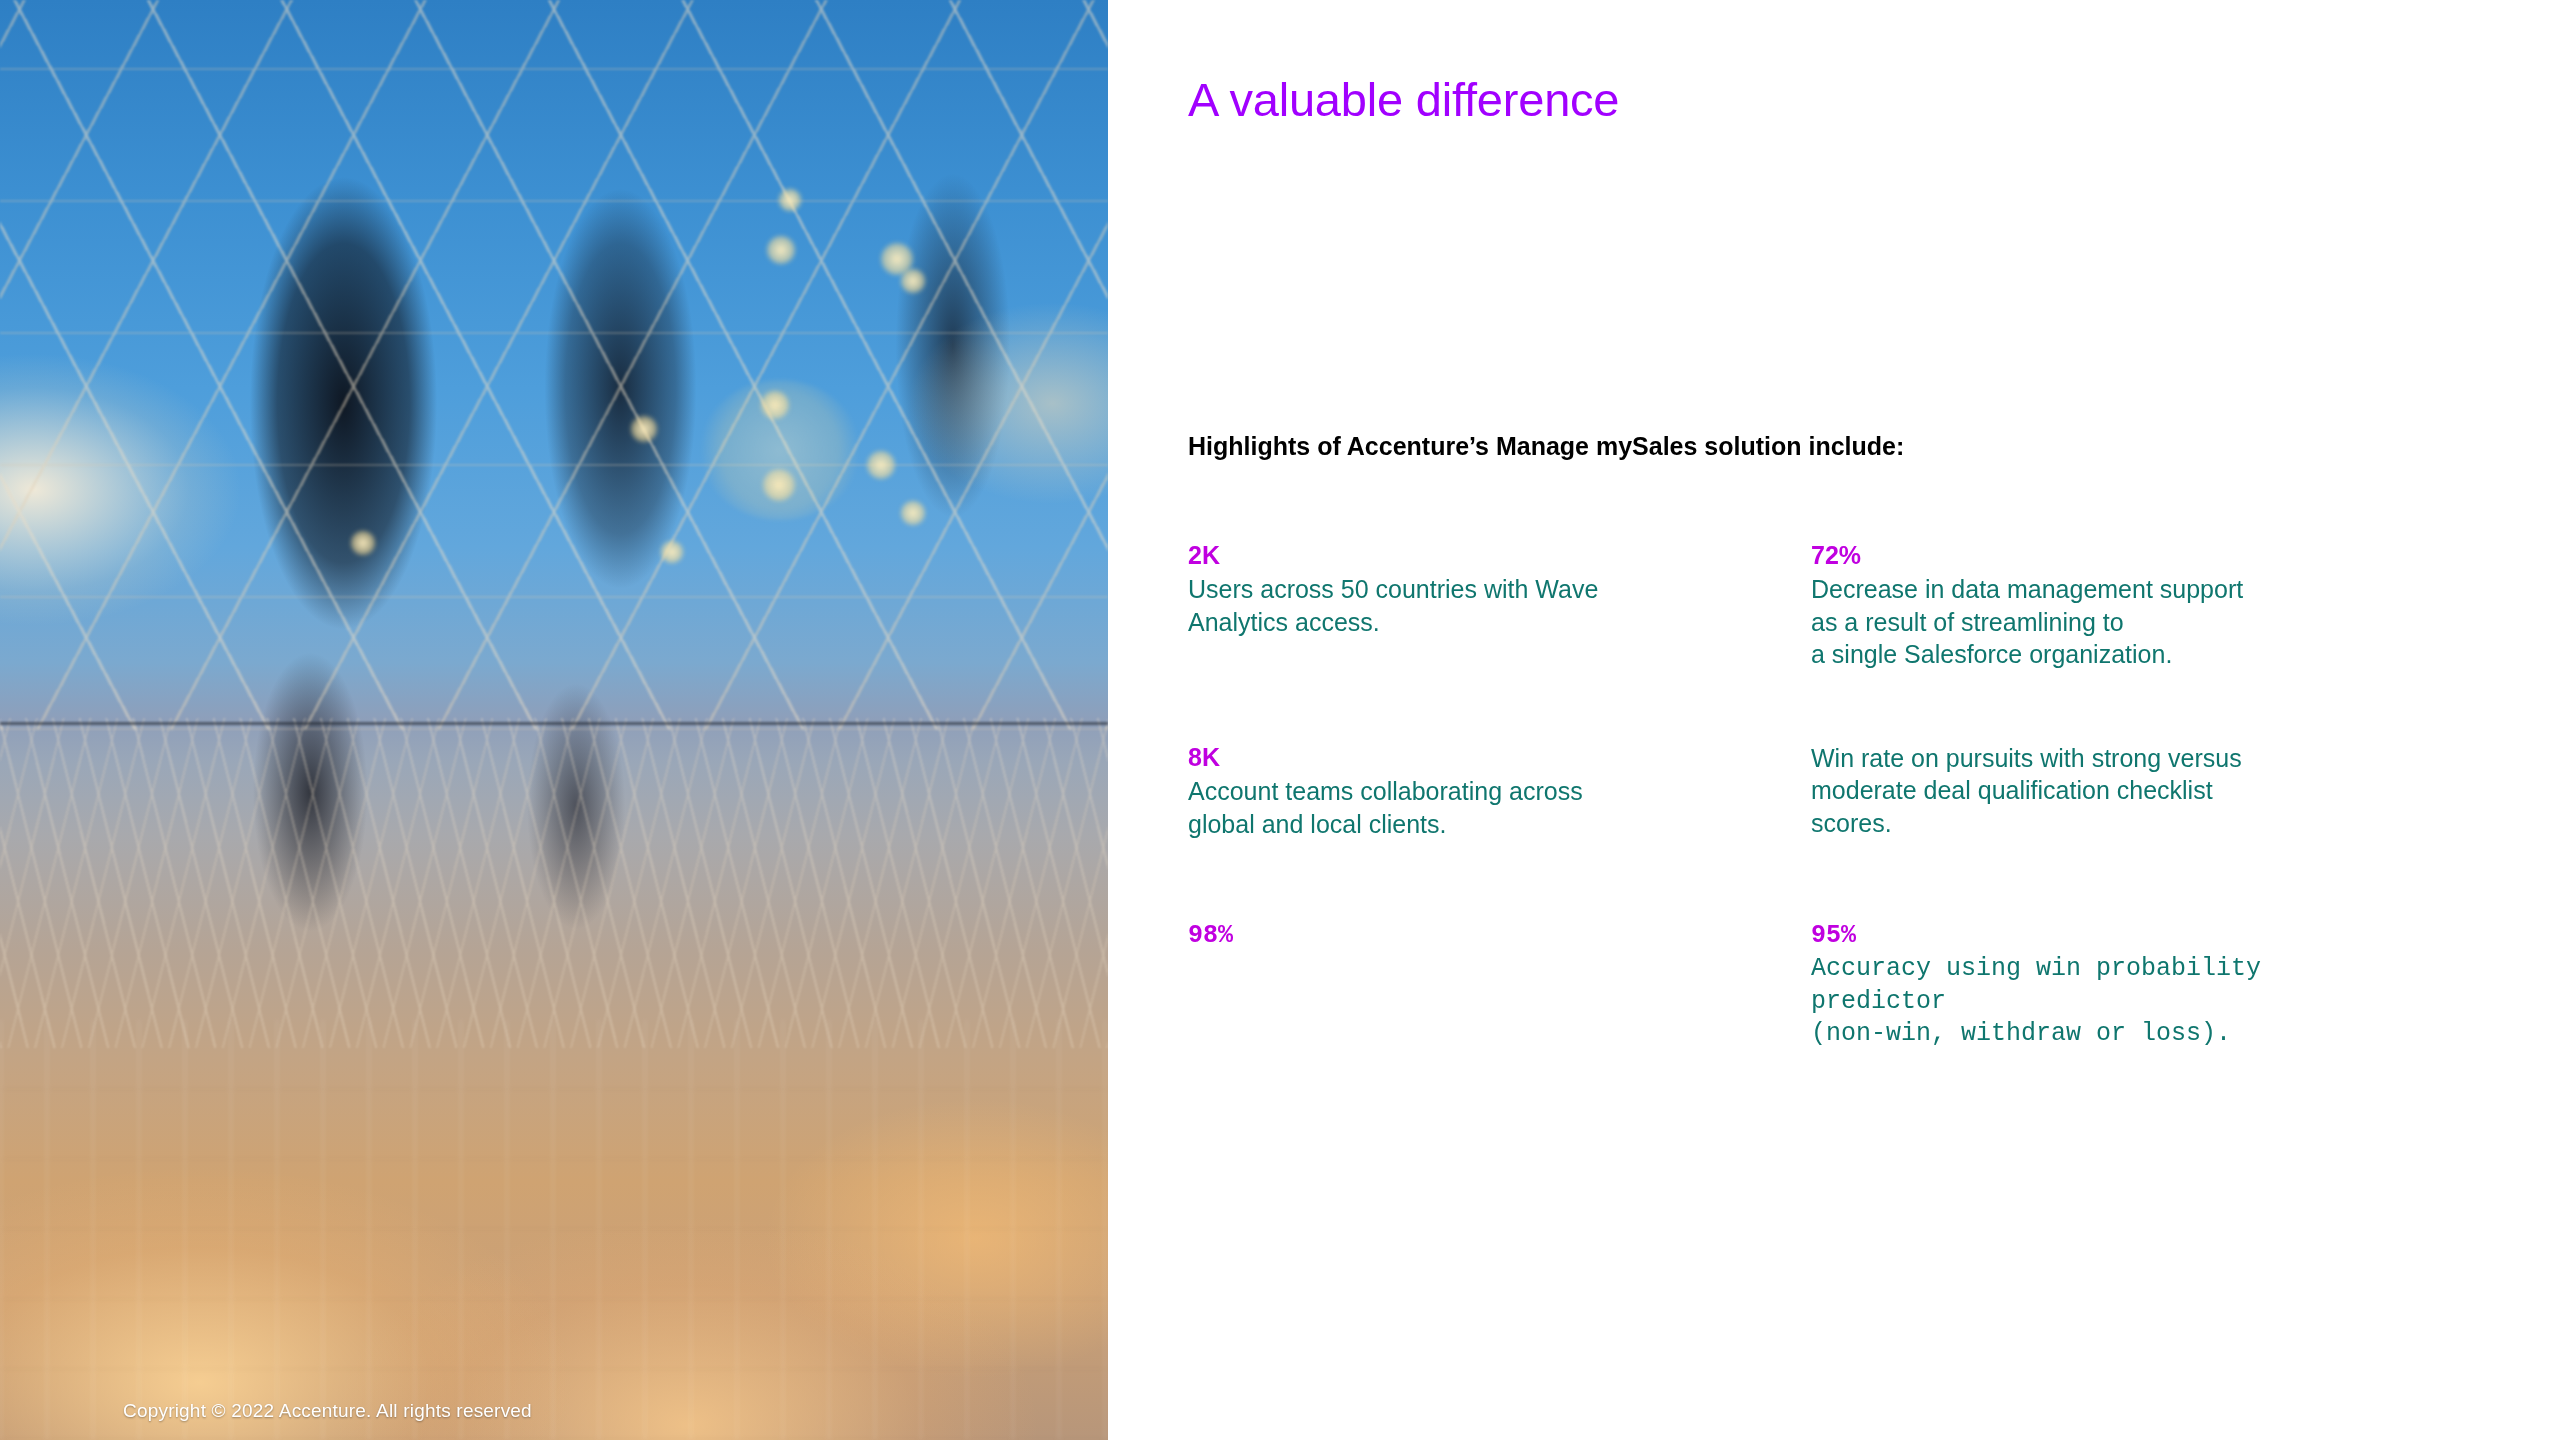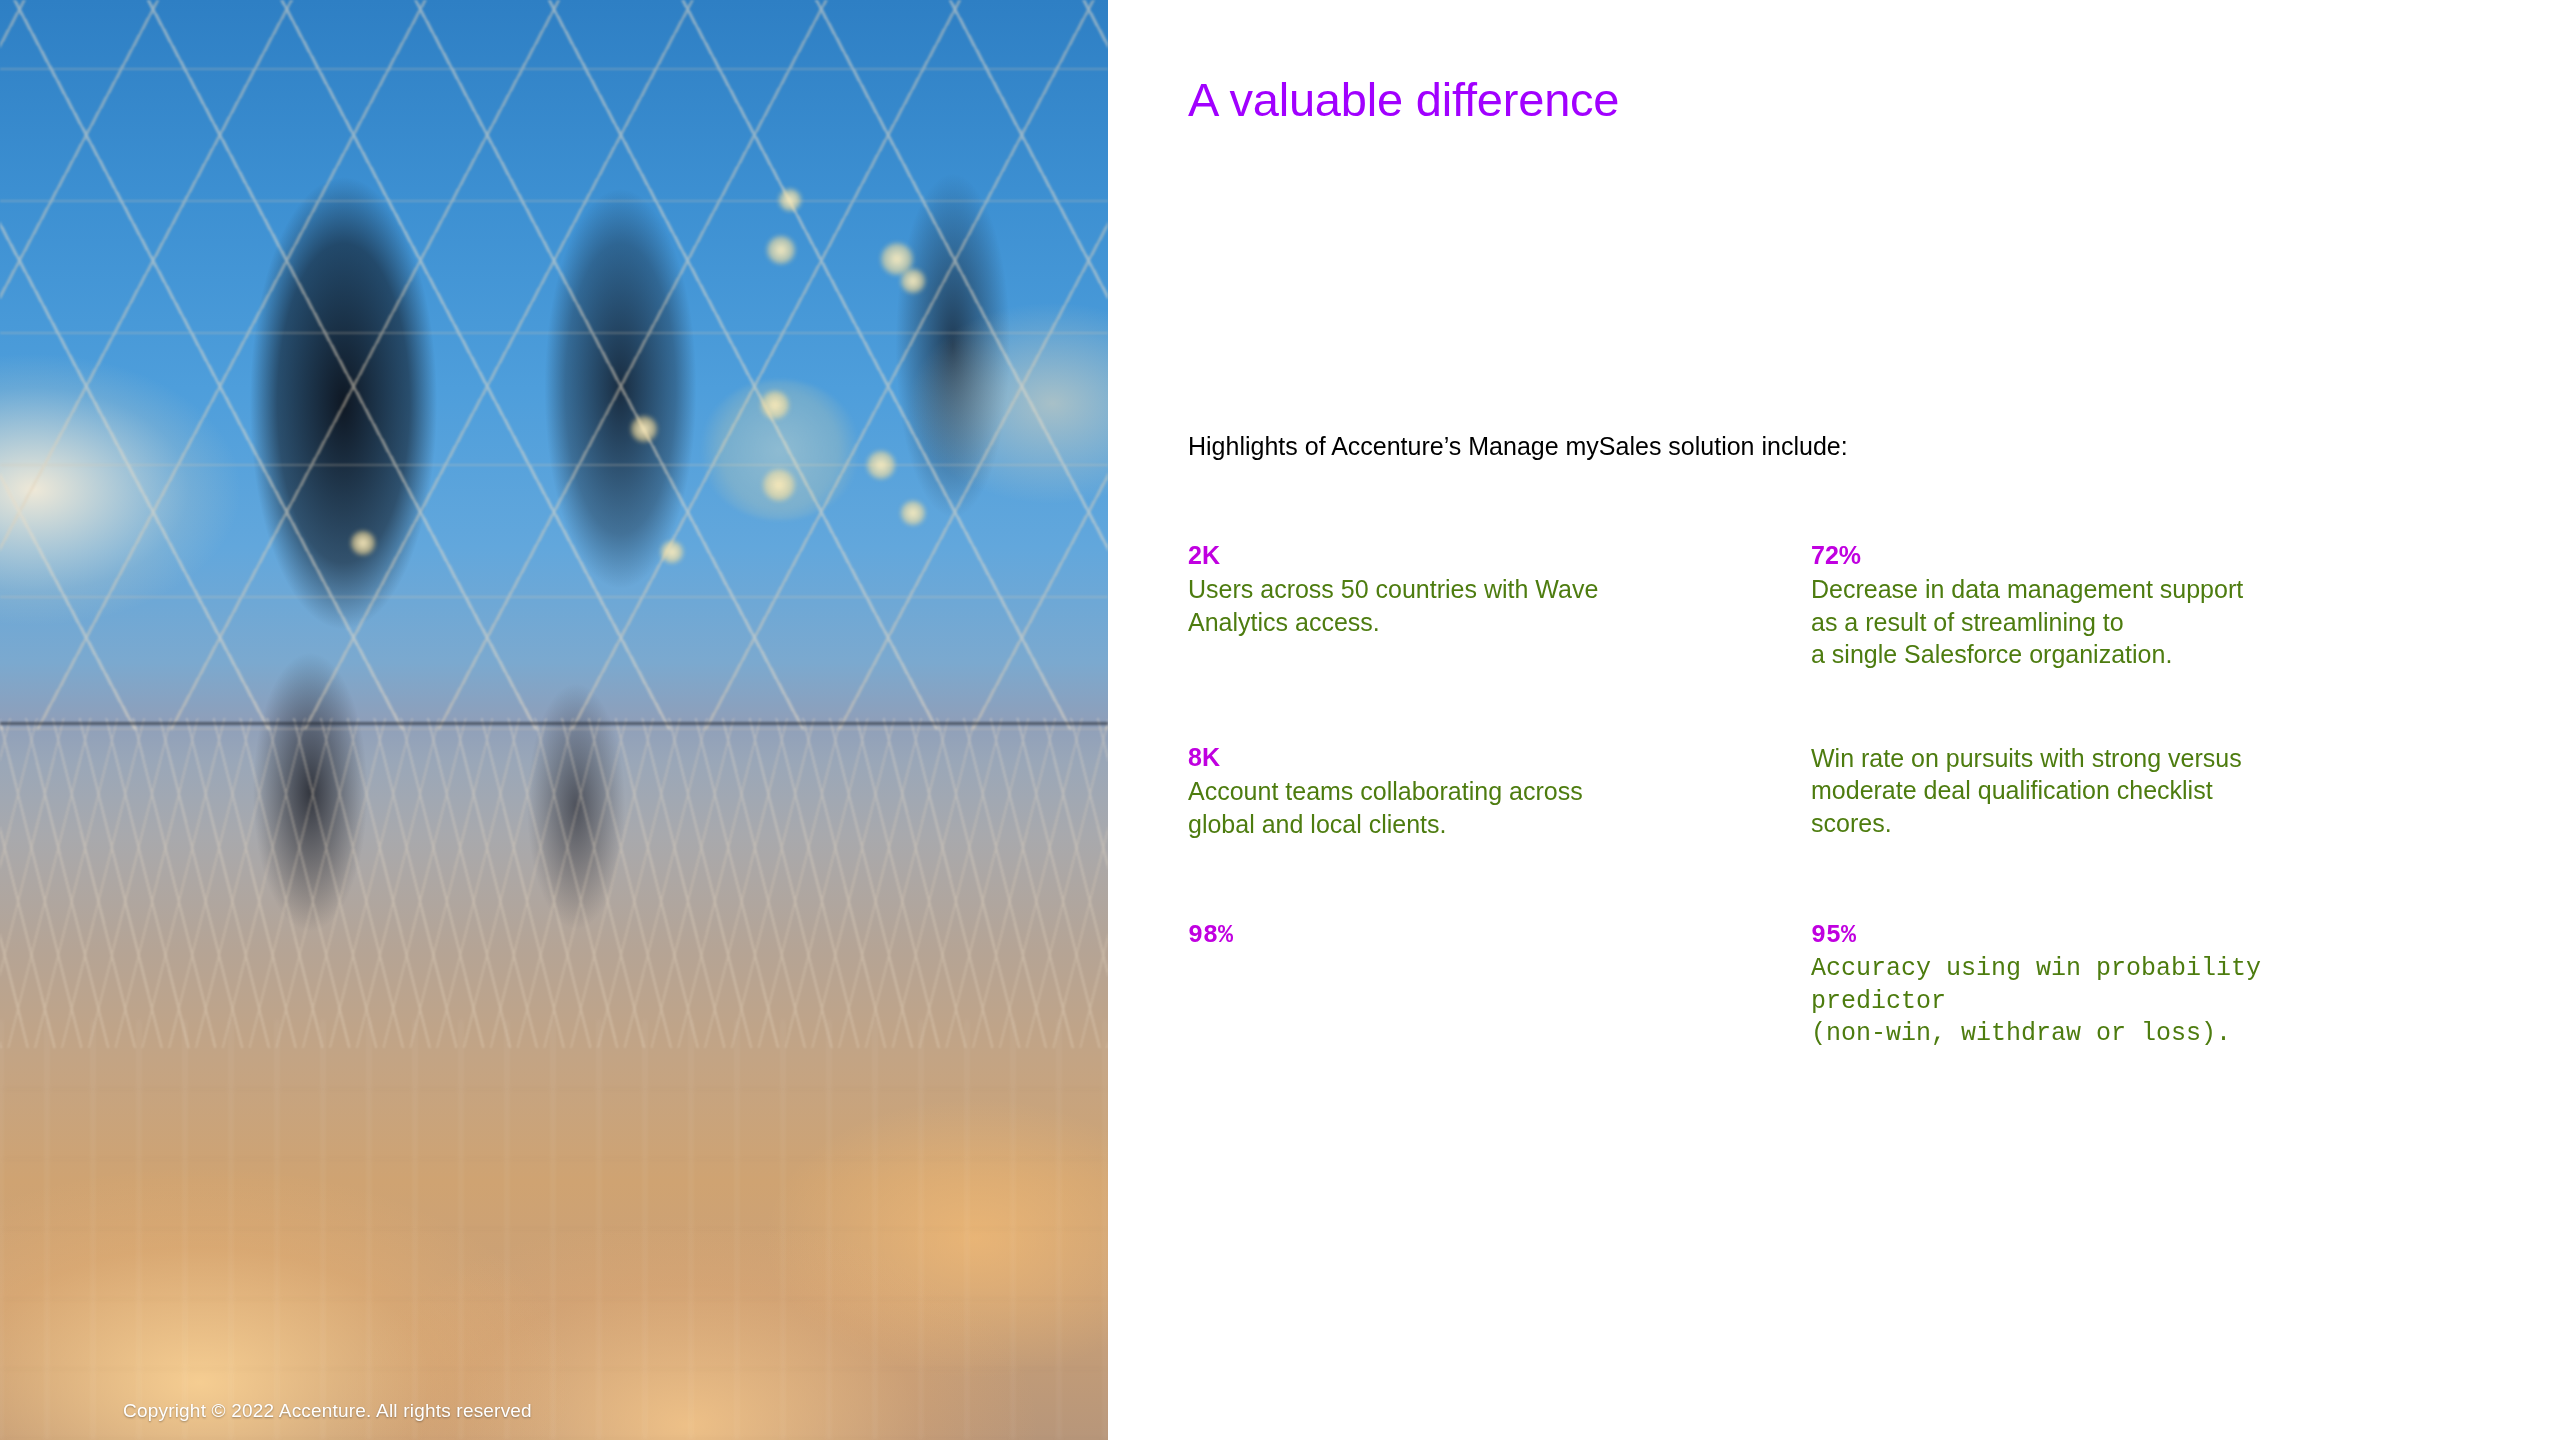--- a/index.html
+++ b/index.html
@@ -139,21 +139,21 @@
     font-weight: 400;
     color: #a100ff;
     letter-spacing: -0.2px;
     white-space: nowrap;
   }
   .lead {
     position: absolute;
     left: 80px;
     top: 432px;
     font-size: 25px;
-    font-weight: normal;
+    font-weight: bold;
     color: #000000;
     white-space: nowrap;
   }
   .stats {
     position: absolute;
     left: 80px;
     top: 540px;
     width: 1150px;
     display: grid;
     grid-template-columns: 610px 540px;
@@ -175,21 +175,21 @@
   .stat-value {
     font-size: 25px;
     font-weight: bold;
     color: #c000e0;
     line-height: 1.25;
     margin: 0 0 2px 0;
   }
   .stat-desc {
     font-size: 25px;
     font-weight: 400;
-    color: #4d7c0f;
+    color: #0f766e;
     line-height: 1.29;
     white-space: pre-line;
   }
 </style>
 </head>
 <body>
 
 <div class="slide">
 
   <div class="image-panel">

